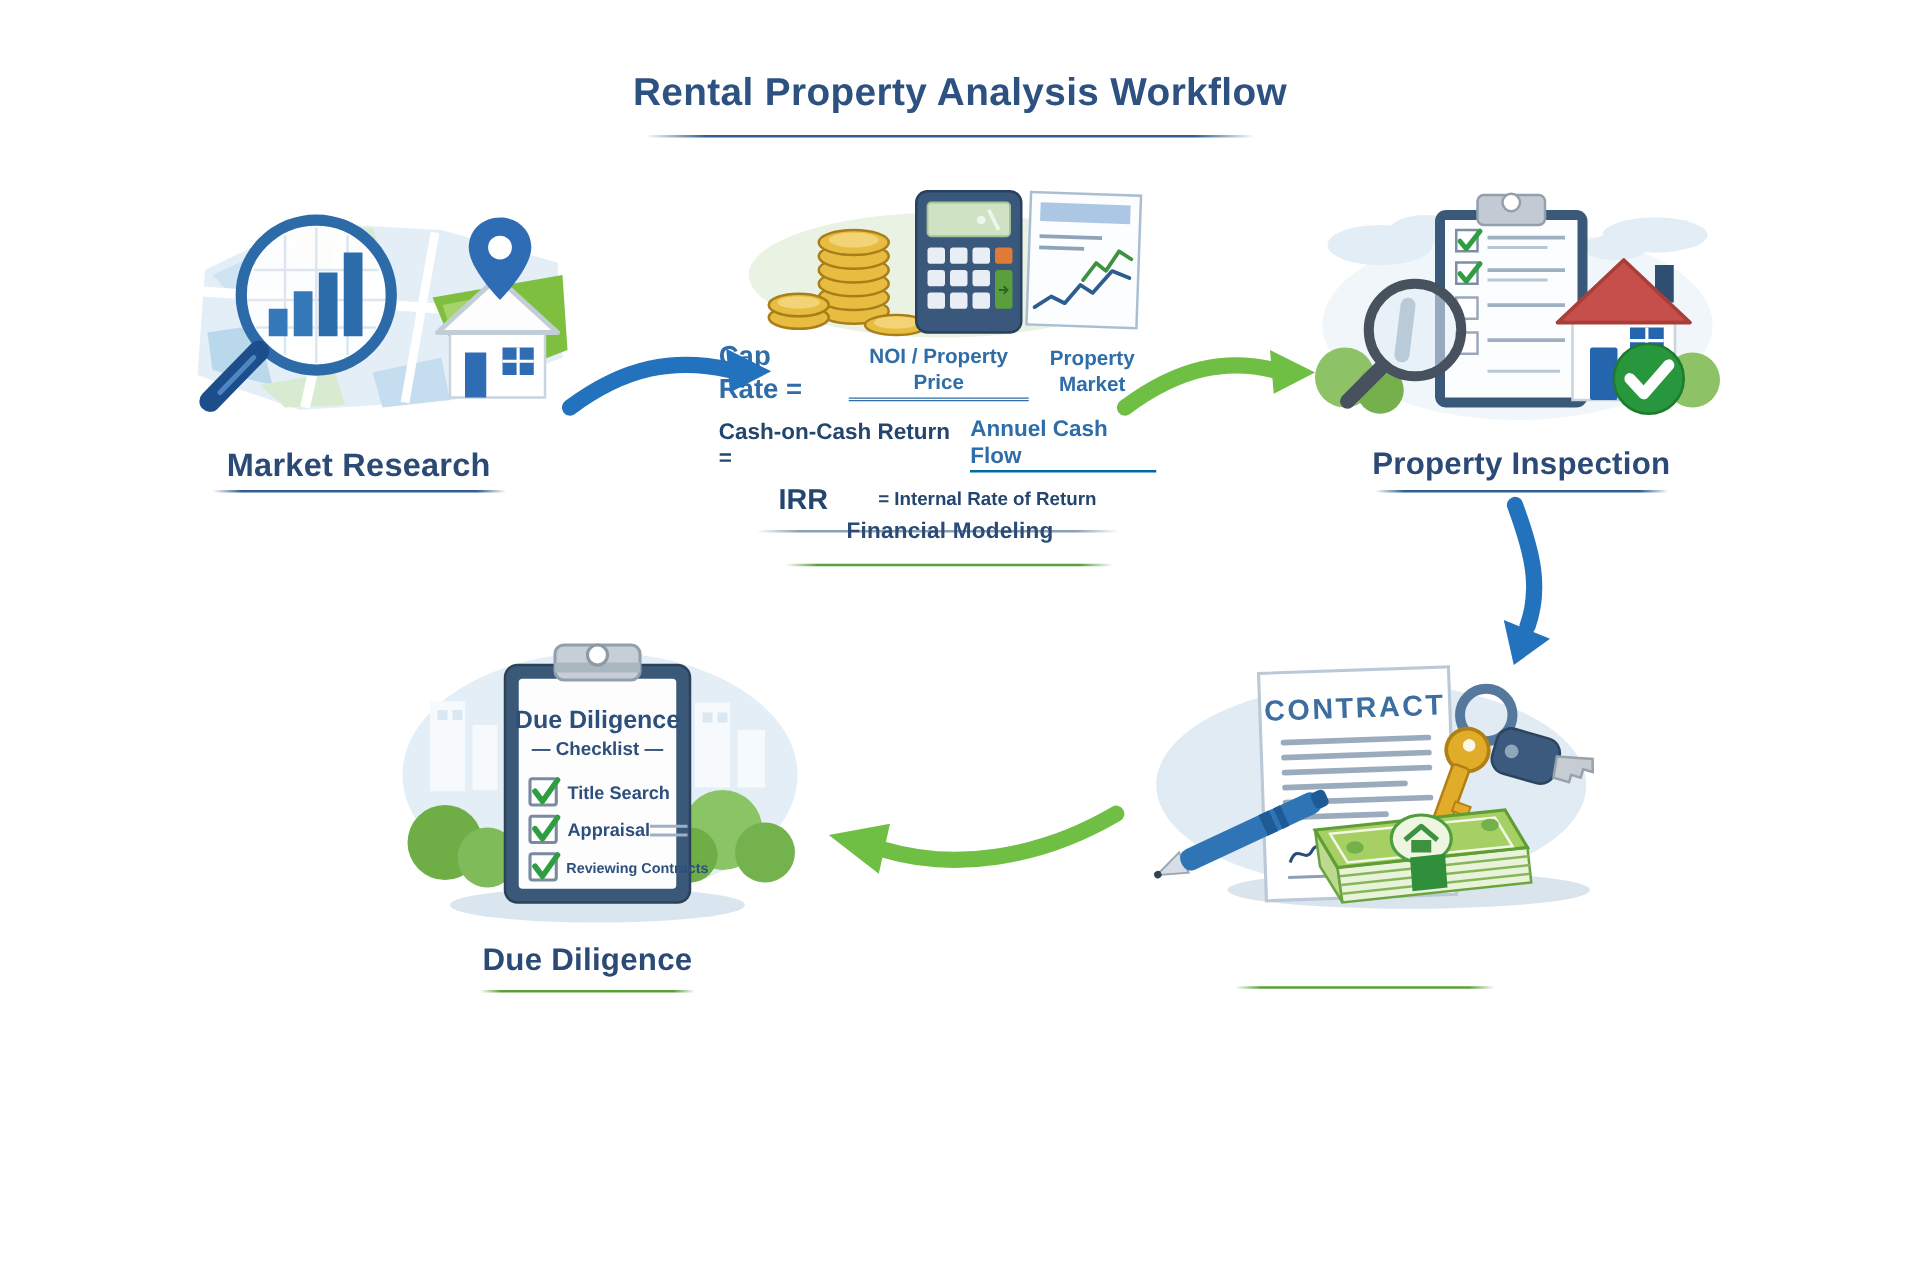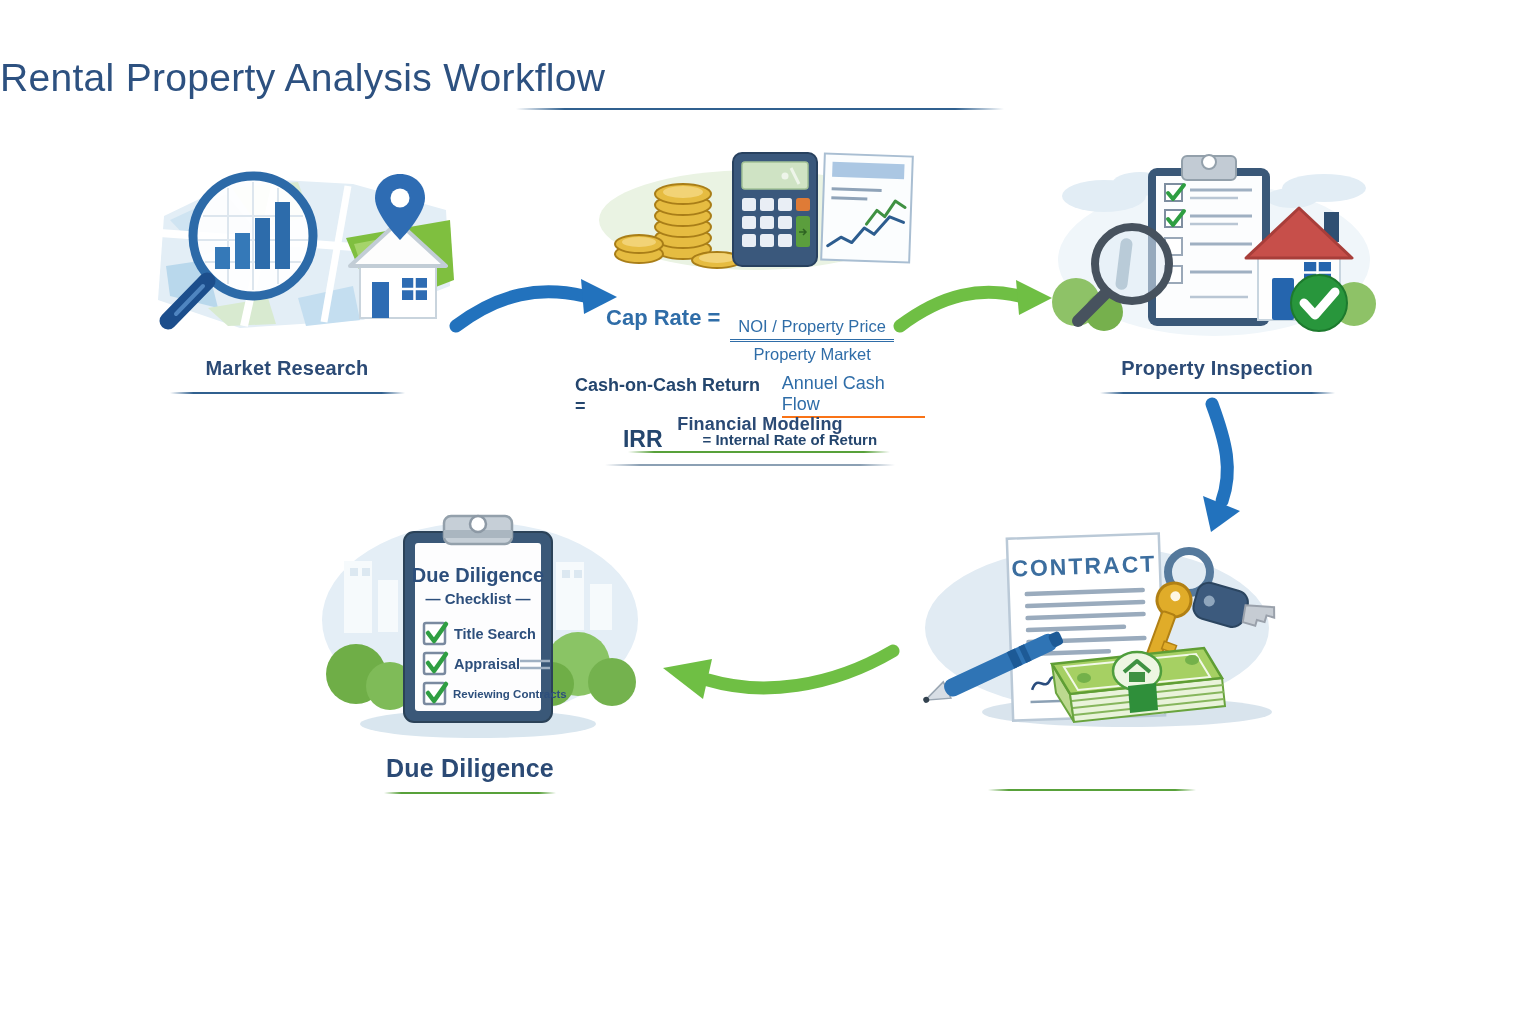--- a/index.html
+++ b/index.html
@@ -5,21 +5,21 @@
   html,body { margin:0; padding:0; background:#ffffff; }
   .canvas {
     position:relative; width:1536px; height:1024px; background:#ffffff;
     overflow:hidden; font-family:"Liberation Sans", sans-serif;
   }
   svg text { font-family:"Liberation Sans", sans-serif; }
 
   
   .title {
     position:absolute; left:0; top:56px; width:100%;
-    text-align:left; font-size:39px; font-weight:400;
+    text-align:center; font-size:31px; font-weight:700;
     color:#2d5180; letter-spacing:.3px;
   }
   .title-rule {
     position:absolute; left:516px; top:108px; width:488px; height:2px;
     background:linear-gradient(90deg, rgba(48,96,143,0), #30608f 10%, #30608f 90%, rgba(48,96,143,0));
   }
 
   
   .stage-label {
     position:absolute; color:#2b4a75; font-weight:700; text-align:center;
@@ -29,26 +29,26 @@
   .rule.blue  { background:linear-gradient(90deg, rgba(48,96,143,0), #30608f 10%, #30608f 90%, rgba(48,96,143,0)); }
   .rule.green { background:linear-gradient(90deg, rgba(88,161,58,0), #58a13a 10%, #58a13a 90%, rgba(88,161,58,0)); }
 
   .icon-svg { position:absolute; }
 
   
   .formulas { position:absolute; left:575px; top:272px; width:350px; }
   .f-row { display:flex; justify-content:center; align-items:center; gap:10px; color:#2f6da8; }
   .f-cap { font-size:22px; }
   .cap-lhs { font-weight:600; }
-  .frac { display:inline-flex; flex-direction:column; text-align:center; font-size:16.5px; line-height:1.25; font-weight:400;margin-top:44px; }
+  .frac { display:inline-flex; text-align:center; font-size:16.5px; line-height:1.25; font-weight:700; }
   .frac .num { border-bottom:3px double #2f6da8; padding:0 8px 2px; }
   .frac .den { padding-top:2px; }
   .f-coc { margin-top:9px; font-size:18px; }
   .coc-lhs { color:#24466e; font-weight:700; }
-  .coc-rhs { border-bottom:2px solid #f97316; padding-bottom:1px; font-weight:400; }
+  .coc-rhs { border-bottom:2px solid #0369a1; padding-bottom:1px; font-weight:700; }
   .f-irr { margin-top:8px;gap:40px; }
   .irr-lhs { color:#24466e; font-weight:700; font-size:23px; }
   .irr-rhs { color:#24466e; font-size:15px; font-weight:600;text-align:center; }
   .f-baseline {
     margin:11px auto 0; width:290px; height:2px;
     background:linear-gradient(90deg, rgba(139,160,180,0), #8ba0b4 12%, #8ba0b4 88%, rgba(139,160,180,0));
   }
 
   .arrows { position:absolute; left:0; top:0; pointer-events:none; }
 </style>
@@ -313,27 +313,27 @@
         <line x1="202" y1="162" x2="232" y2="162" stroke="#9fb0c2" stroke-width="2.5"></line>
       </g>
       <g>
         <rect x="106" y="177" width="21" height="21" rx="2" fill="#ffffff" stroke="#7a8aa0" stroke-width="2.5"></rect>
         <path d="M110,187 l6,8 l12,-17" stroke="#2f9e41" stroke-width="4.5" fill="none" stroke-linecap="round" stroke-linejoin="round"></path>
         <text x="135" y="192" font-size="11.5" font-weight="600" fill="#2d4f7c">Reviewing Contracts</text>
       </g>
     </g>
   </svg>
 
-  <div class="stage-label" style="left:147px; top:357px; width:280px; font-size:20px;">Market Research</div>
+  <div class="stage-label" style="left:147px; top:357px; width:280px; font-size:26px;">Market Research</div>
   <div class="rule blue" style="left:170px; top:392px; width:235px;"></div>
 
   <div class="stage-label" style="left:620px; top:414px; width:280px; font-size:18px;">Financial Modeling</div>
   <div class="rule green" style="left:628px; top:451px; width:262px;"></div>
 
-  <div class="stage-label" style="left:1077px; top:357px; width:280px; font-size:20px;">Property Inspection</div>
+  <div class="stage-label" style="left:1077px; top:357px; width:280px; font-size:25px;">Property Inspection</div>
   <div class="rule blue" style="left:1100px; top:392px; width:235px;"></div>
 
   <div class="rule green" style="left:988px; top:789px; width:208px;"></div>
 
   <div class="stage-label" style="left:330px; top:754px; width:280px; font-size:25px;">Due Diligence</div>
   <div class="rule green" style="left:384px; top:792px; width:172px;"></div>
 
   <svg class="arrows" width="1536" height="1024" viewBox="0 0 1536 1024">
     <g>
       <path d="M456,326 C500,293 540,286 584,296" stroke="#2272bd" stroke-width="13" fill="none" stroke-linecap="round"></path>

